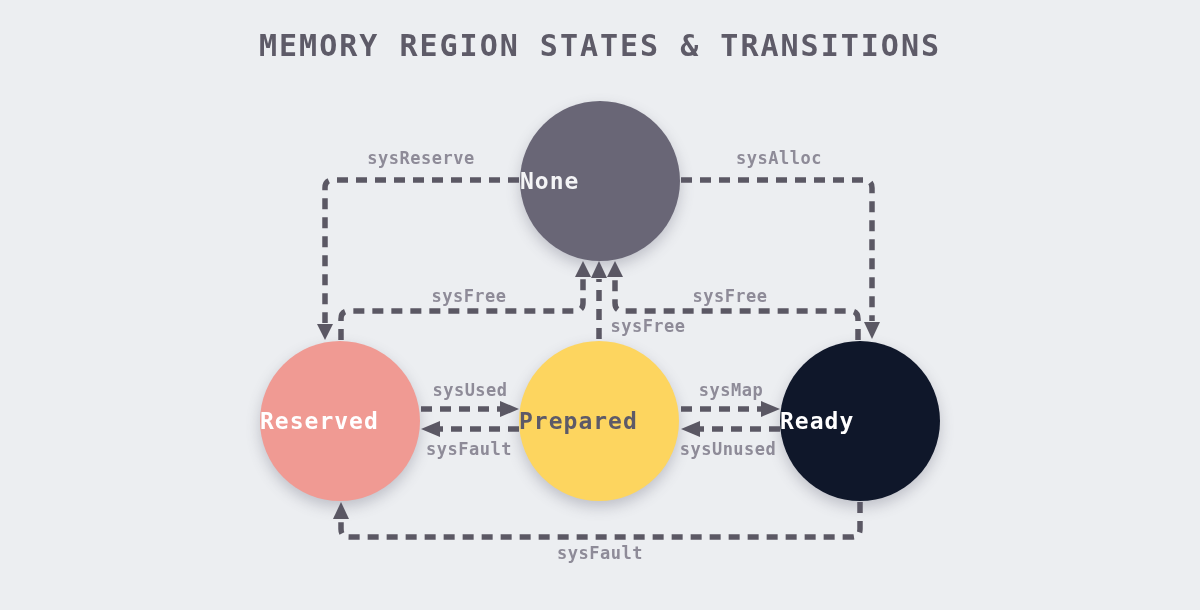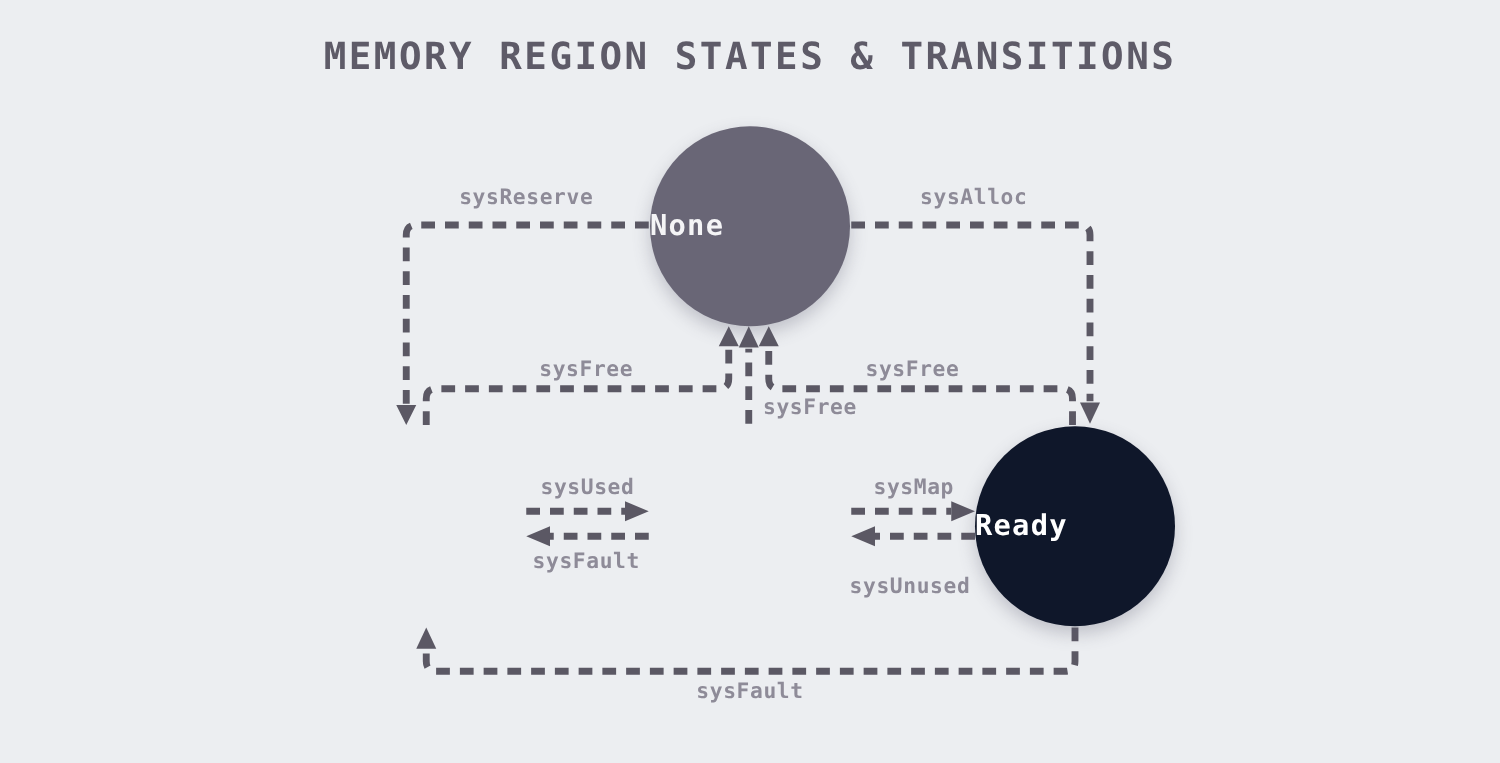--- a/index.html
+++ b/index.html
@@ -121,28 +121,34 @@
 
     <g>
       <path class="edge-path" d="M860 502 V529 Q860 537 852 537 H349 Q341 537 341 529 V520" style="stroke: rgb(91, 88, 100);"></path>
       <polygon class="arrowhead" points="341,502 333,519 349,519" style="fill: rgb(91, 88, 100);"></polygon>
     </g>
   </svg>
 
   <div class="node" style="left: 520px; top: 101px; background: rgb(105, 102, 118); color: rgb(244, 244, 246);">
     <span class="node-label">None</span>
   </div>
+  <div class="node" style="left: 260px; top: 341px; background: rgb(240, 154, 147); color: rgb(255, 255, 255);">
+    <span class="node-label">Reserved</span>
+  </div>
+  <div class="node" style="left: 519px; top: 341px; background: rgb(253, 213, 95); color: rgb(93, 90, 104);">
+    <span class="node-label">Prepared</span>
+  </div>
   <div class="node" style="left: 780px; top: 341px; background: #0f172a; color: rgb(255, 255, 255);">
     <span class="node-label">Ready</span>
   </div>
 
   <div class="edge-label" style="left:421px; top:148px;">sysReserve</div>
   <div class="edge-label" style="left:779px; top:148px;text-align:right;">sysAlloc</div>
   <div class="edge-label" style="left:469px; top:286px;">sysFree</div>
   <div class="edge-label" style="left:648px; top:316px;">sysFree</div>
   <div class="edge-label" style="left:730px; top:286px;">sysFree</div>
   <div class="edge-label" style="left:470px; top:380px;">sysUsed</div>
   <div class="edge-label" style="left:469px; top:439px;">sysFault</div>
   <div class="edge-label" style="left:731px; top:380px;">sysMap</div>
-  <div class="edge-label" style="left:728px; top:439px;margin-top:20px;">sysUnused</div>
+  <div class="edge-label" style="left:728px; top:439px;">sysUnused</div>
   <div class="edge-label" style="left:600px; top:543px;">sysFault</div>
 
 </div>
 
 </body></html>

